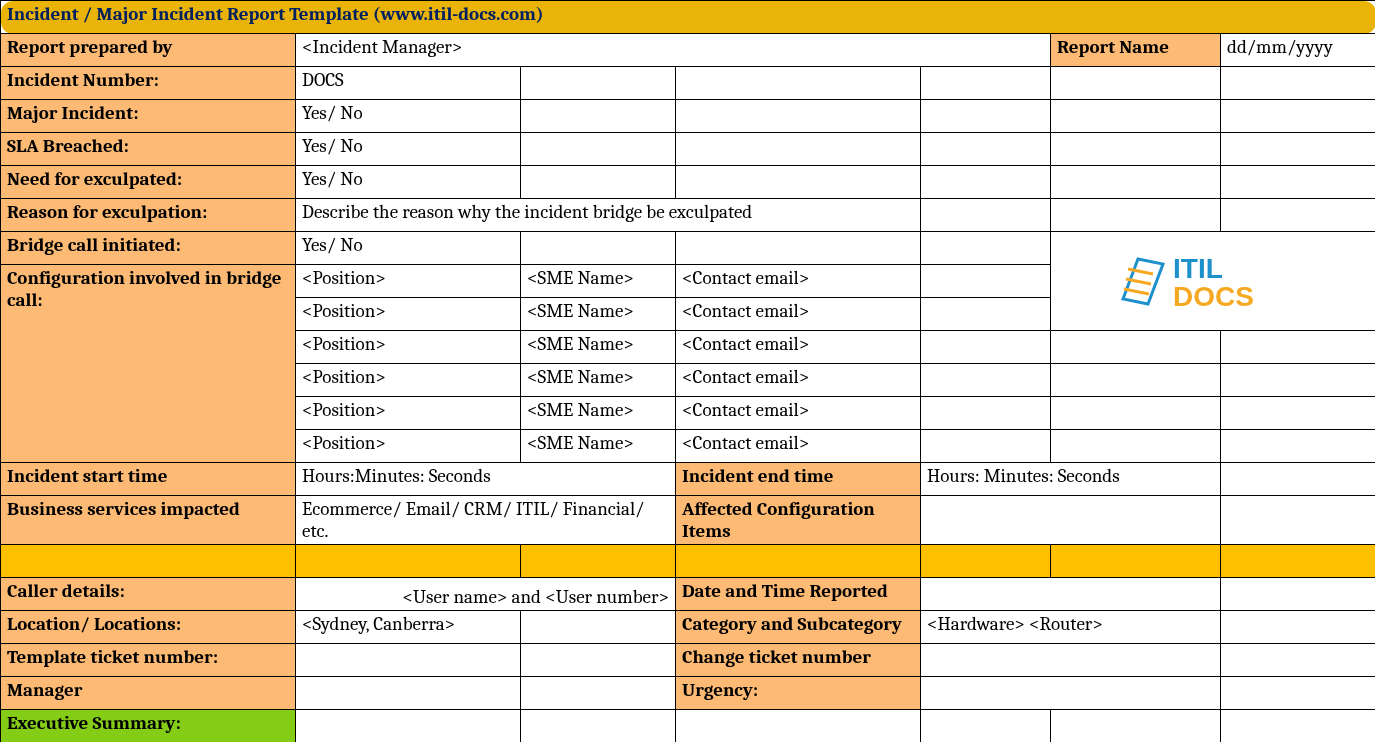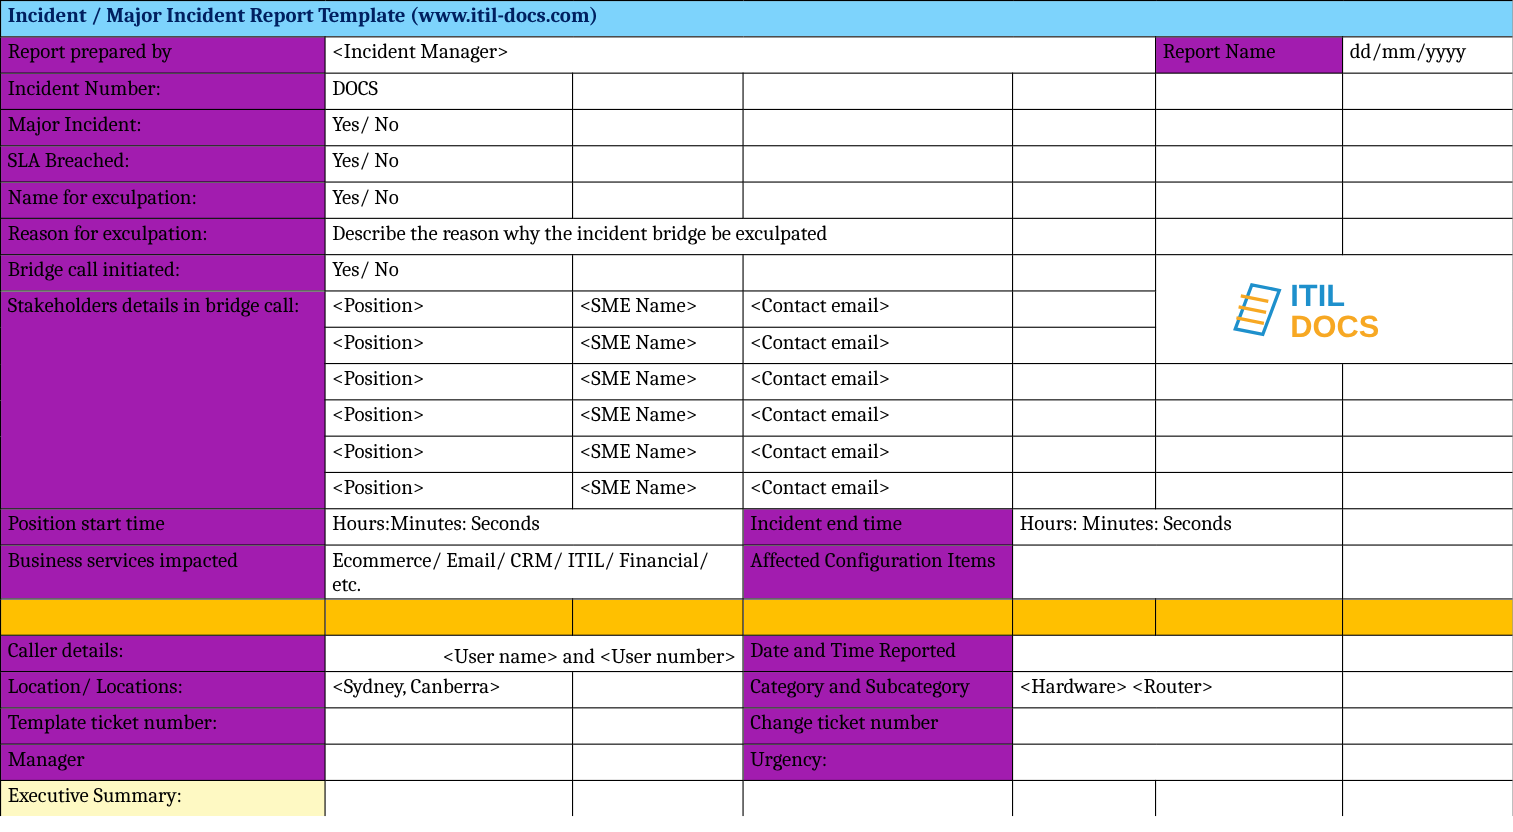--- a/index.html
+++ b/index.html
@@ -16,31 +16,32 @@
   .sheet td {
     border: 1px solid #000;
     padding: 2px 6px;
     font-size: 19px;
     height: 28px;
     vertical-align: top;
     overflow: hidden;
     white-space: nowrap;
   }
   .title-cell {
-    background: #7dd3fc;
+    background: #eab308;
     color: #002060;
     font-weight: bold;
     font-size: 34px;
     padding: 8px 10px;
     height: 50px;
     vertical-align: middle;
+    border-radius: 12px;
   }
   .label {
-    background: #a21caf;
-    font-weight: normal;
+    background: #fdba74;
+    font-weight: bold;
   }
   .sep {
     background: #ffc000;
   }
   .tall {
     height: 56px;
     white-space: normal;
   }
   .vmid {
     vertical-align: middle;
@@ -51,22 +52,22 @@
     position: relative;
   }
   .logo-svg {
     position: absolute;
     top: 50%;
     left: 50%;
     transform: translate(-50%, -50%);
   }
   .cutoff {
     height: 18px;
-    font-weight: normal;
-    background: #fef9c3;
+    font-weight: bold;
+    background: #84cc16;
   }
 </style>
 </head>
 <body>
 
 <table class="sheet">
   <colgroup>
     <col style="width:295px">
       <col style="width:225px">
       <col style="width:155px">
@@ -112,21 +113,21 @@
     <td class="label">SLA Breached:</td>
     <td>Yes/ No</td>
     <td></td>
     <td></td>
     <td></td>
     <td></td>
     <td></td>
   </tr>
 
   <tr>
-    <td class="label">Name for exculpation:</td>
+    <td class="label">Need for exculpated:</td>
     <td>Yes/ No</td>
     <td></td>
     <td></td>
     <td></td>
     <td></td>
     <td></td>
   </tr>
 
   <tr>
     <td class="label">Reason for exculpation:</td>
@@ -148,67 +149,67 @@
           <path d="M5 45 L20 5 L45 10 L30 50 Z" fill="none" stroke="#1e90cc" stroke-width="3"></path>
           <path d="M10 15 L35 20 M8 25 L33 30 M6 35 L31 40" stroke="#f7a823" stroke-width="3" fill="none"></path>
         </g>
         <text x="60" y="32" font-family="Arial" font-size="28" font-weight="bold" fill="#1e90cc">ITIL</text>
         <text x="60" y="60" font-family="Arial" font-size="28" font-weight="bold" fill="#f7a823">DOCS</text>
       </svg>
     </td>
   </tr>
 
   <tr>
-    <td rowspan="6" class="label" style="white-space:normal;">Stakeholders details in bridge call:</td>
-    <td>&lt;Position&gt;</td>
-    <td>&lt;SME Name&gt;</td>
-    <td>&lt;Contact email&gt;</td>
-    <td></td>
-  </tr>
-  <tr>
-    <td>&lt;Position&gt;</td>
-    <td>&lt;SME Name&gt;</td>
-    <td>&lt;Contact email&gt;</td>
-    <td></td>
-  </tr>
-  <tr>
-    <td>&lt;Position&gt;</td>
-    <td>&lt;SME Name&gt;</td>
-    <td>&lt;Contact email&gt;</td>
-    <td></td>
-    <td></td>
-    <td></td>
-  </tr>
-  <tr>
-    <td>&lt;Position&gt;</td>
-    <td>&lt;SME Name&gt;</td>
-    <td>&lt;Contact email&gt;</td>
-    <td></td>
-    <td></td>
-    <td></td>
-  </tr>
-  <tr>
-    <td>&lt;Position&gt;</td>
-    <td>&lt;SME Name&gt;</td>
-    <td>&lt;Contact email&gt;</td>
-    <td></td>
-    <td></td>
-    <td></td>
-  </tr>
-  <tr>
-    <td>&lt;Position&gt;</td>
-    <td>&lt;SME Name&gt;</td>
-    <td>&lt;Contact email&gt;</td>
-    <td></td>
-    <td></td>
-    <td></td>
-  </tr>
-
-  <tr>
-    <td class="label">Position start time</td>
+    <td rowspan="6" class="label" style="white-space:normal;">Configuration involved in bridge call:</td>
+    <td>&lt;Position&gt;</td>
+    <td>&lt;SME Name&gt;</td>
+    <td>&lt;Contact email&gt;</td>
+    <td></td>
+  </tr>
+  <tr>
+    <td>&lt;Position&gt;</td>
+    <td>&lt;SME Name&gt;</td>
+    <td>&lt;Contact email&gt;</td>
+    <td></td>
+  </tr>
+  <tr>
+    <td>&lt;Position&gt;</td>
+    <td>&lt;SME Name&gt;</td>
+    <td>&lt;Contact email&gt;</td>
+    <td></td>
+    <td></td>
+    <td></td>
+  </tr>
+  <tr>
+    <td>&lt;Position&gt;</td>
+    <td>&lt;SME Name&gt;</td>
+    <td>&lt;Contact email&gt;</td>
+    <td></td>
+    <td></td>
+    <td></td>
+  </tr>
+  <tr>
+    <td>&lt;Position&gt;</td>
+    <td>&lt;SME Name&gt;</td>
+    <td>&lt;Contact email&gt;</td>
+    <td></td>
+    <td></td>
+    <td></td>
+  </tr>
+  <tr>
+    <td>&lt;Position&gt;</td>
+    <td>&lt;SME Name&gt;</td>
+    <td>&lt;Contact email&gt;</td>
+    <td></td>
+    <td></td>
+    <td></td>
+  </tr>
+
+  <tr>
+    <td class="label">Incident start time</td>
     <td colspan="2">Hours:Minutes: Seconds</td>
     <td class="label">Incident end time</td>
     <td colspan="2">Hours: Minutes: Seconds</td>
     <td></td>
   </tr>
 
   <tr>
     <td class="label tall">Business services impacted</td>
     <td colspan="2" class="tall" style="white-space:normal;">Ecommerce/ Email/ CRM/ ITIL/ Financial/ etc.</td>
     <td class="label tall" style="white-space:normal;">Affected Configuration Items</td>

